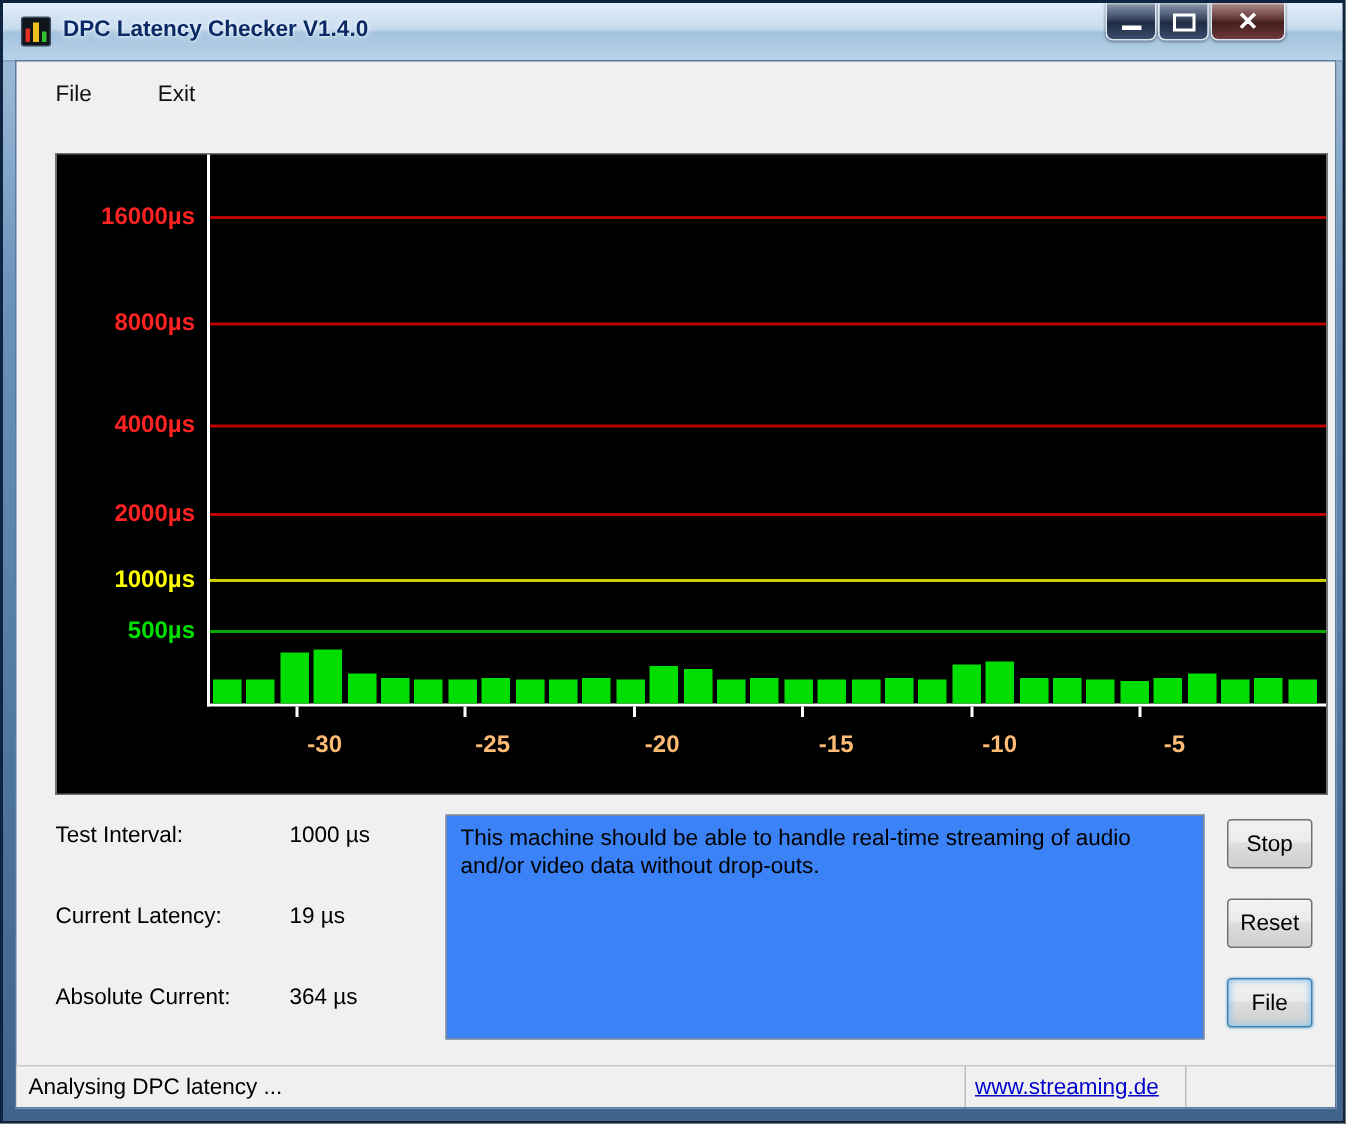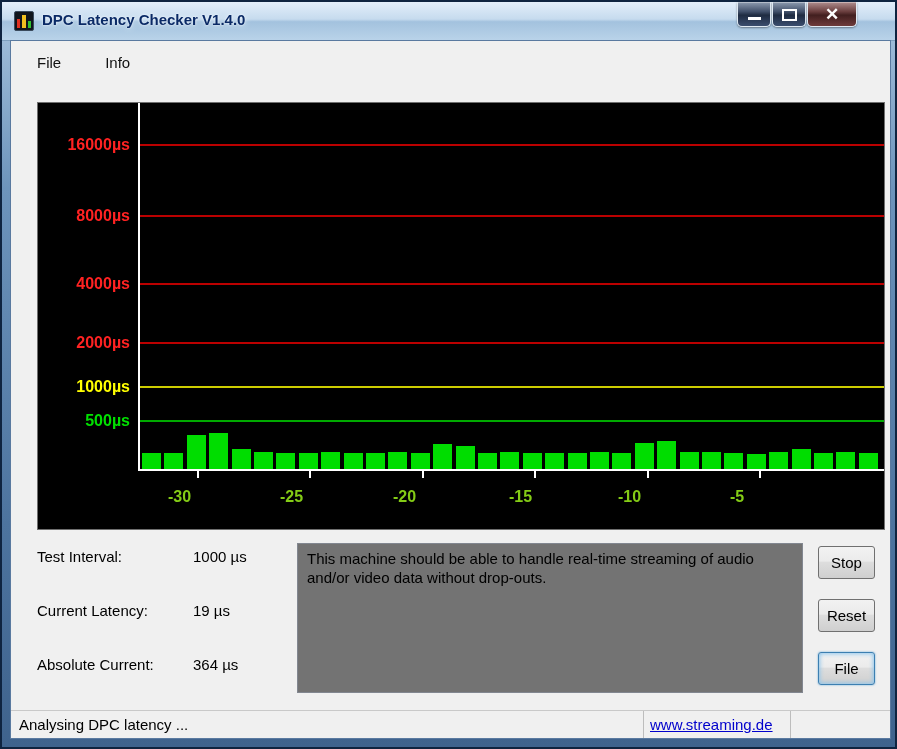--- a/index.html
+++ b/index.html
@@ -28,31 +28,31 @@
   .menubar{position:absolute;left:14px;top:10px;height:24px;display:flex;gap:20px;font-size:15px;color:#111;}
   .menu-item{padding:3px 12px;cursor:pointer;}
   
   .chart{position:absolute;left:26px;top:61px;width:846px;height:426px;background:#000;border:1px solid #6f6f6f;box-sizing:content-box;}
   .ylab{position:absolute;left:0;width:92px;text-align:right;font-size:16px;font-weight:bold;line-height:18px;}
   .gridline{position:absolute;left:102px;right:0;height:2px;}
   .axis-v{position:absolute;left:100px;top:0;width:2px;height:368px;background:#fff;}
   .axis-h{position:absolute;left:100px;right:0;top:366px;height:2px;background:#fff;}
   #bars{position:absolute;left:0;top:0;right:0;bottom:0;}
   .bar{position:absolute;bottom:60px;width:19px;}
-  .xtick{position:absolute;top:385px;width:60px;text-align:left;color:#84cc16;font-size:16px;font-weight:bold;}
+  .xtick{position:absolute;top:385px;width:60px;text-align:right;color:#fdba74;font-size:16px;font-weight:bold;}
   .tickmark{position:absolute;top:368px;width:2px;height:7px;background:#fff;}
   .corner{position:absolute;left:0;top:366px;width:100px;height:60px;background:#fff;}
   .corner svg{position:absolute;left:0;top:0;}
   .corner .unit-top{position:absolute;left:19px;top:3px;font-size:16px;font-weight:bold;color:#000;}
   .corner .unit-bottom{position:absolute;left:71px;top:26px;font-size:16px;font-weight:bold;color:#000;}
   
   .stat-label{position:absolute;left:26px;font-size:15px;color:#000;}
   .stat-value{position:absolute;left:182px;font-size:15px;color:#000;}
   
-  .message-box{position:absolute;left:286px;top:502px;width:506px;height:150px;box-sizing:border-box;background:#737373;border:1px solid #828790;padding:5px 9px;font-size:15px;line-height:19px;color:#000;}
+  .message-box{position:absolute;left:286px;top:502px;width:506px;height:150px;box-sizing:border-box;background:#3b82f6;border:1px solid #828790;padding:5px 9px;font-size:15px;line-height:19px;color:#000;}
   
   .btn{position:absolute;right:15px;width:57px;height:33px;box-sizing:border-box;font-family:"Liberation Sans",sans-serif;font-size:15px;color:#000;
     background:linear-gradient(180deg,#f2f2f2 0%,#ebebeb 45%,#dddddd 50%,#cfcfcf 100%);
     border:1px solid #707070;border-radius:3px;cursor:pointer;}
   .btn.focused{border:1px solid #3c7fb1;box-shadow:inset 0 0 4px 1px #8fc6ec, 0 0 2px #5ea6d8;}
   
   .statusbar{position:absolute;left:0;bottom:0;width:100%;height:28px;background:#f0f0f0;border-top:1px solid #c9c9c9;box-sizing:border-box;text-align:center;}
   .status-text{position:absolute;left:8px;top:5px;font-size:15px;color:#000;}
   .status-pane{position:absolute;left:632px;top:0;width:148px;height:100%;border-left:1px solid #bdbdbd;border-right:1px solid #bdbdbd;box-sizing:border-box;}
   .status-link{position:absolute;left:6px;top:5px;font-size:15px;color:#0000cc;text-decoration:underline;cursor:pointer;white-space:nowrap;}
@@ -79,21 +79,21 @@
       <div class="wbtn close">
           <span>✕</span>
         </div>
     </div>
   </div>
 
   <div class="content">
 
     <div class="menubar">
       <div class="menu-item">File</div>
-      <div class="menu-item">Info</div>
+      <div class="menu-item">Exit</div>
     </div>
 
     <div class="chart">
 
       <div class="gridline" style="top: 41px; background: rgb(187, 0, 0);"></div>
       <div class="gridline" style="top: 112px; background: rgb(187, 0, 0);"></div>
       <div class="gridline" style="top: 180px; background: rgb(187, 0, 0);"></div>
       <div class="gridline" style="top: 239px; background: rgb(187, 0, 0);"></div>
       <div class="gridline" style="top: 283px; background: rgb(204, 204, 0);"></div>
       <div class="gridline" style="top: 317px; background: rgb(0, 170, 0);"></div>

